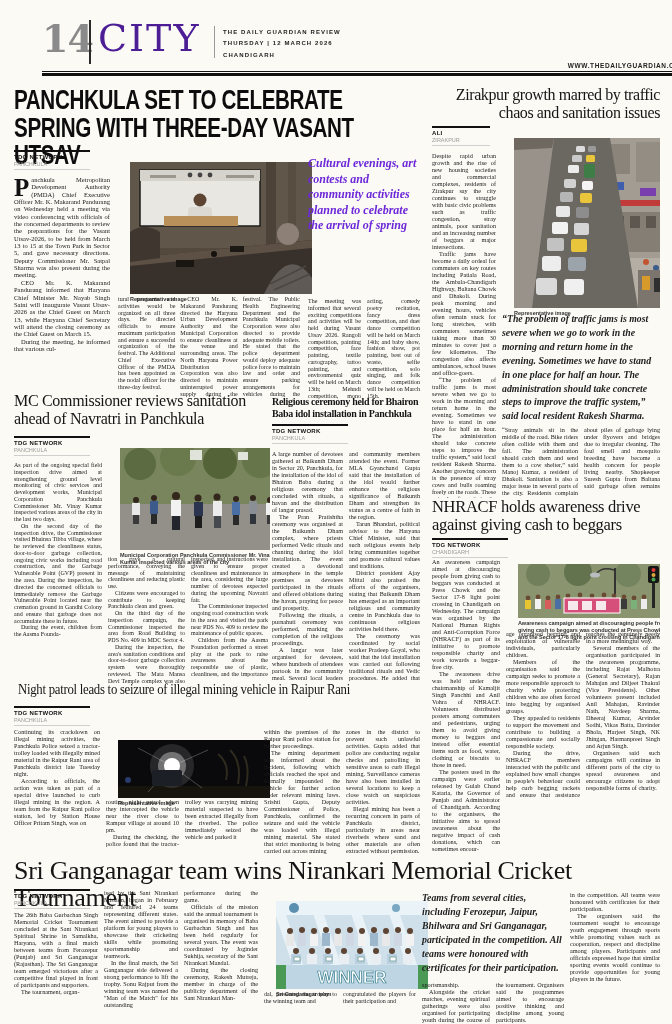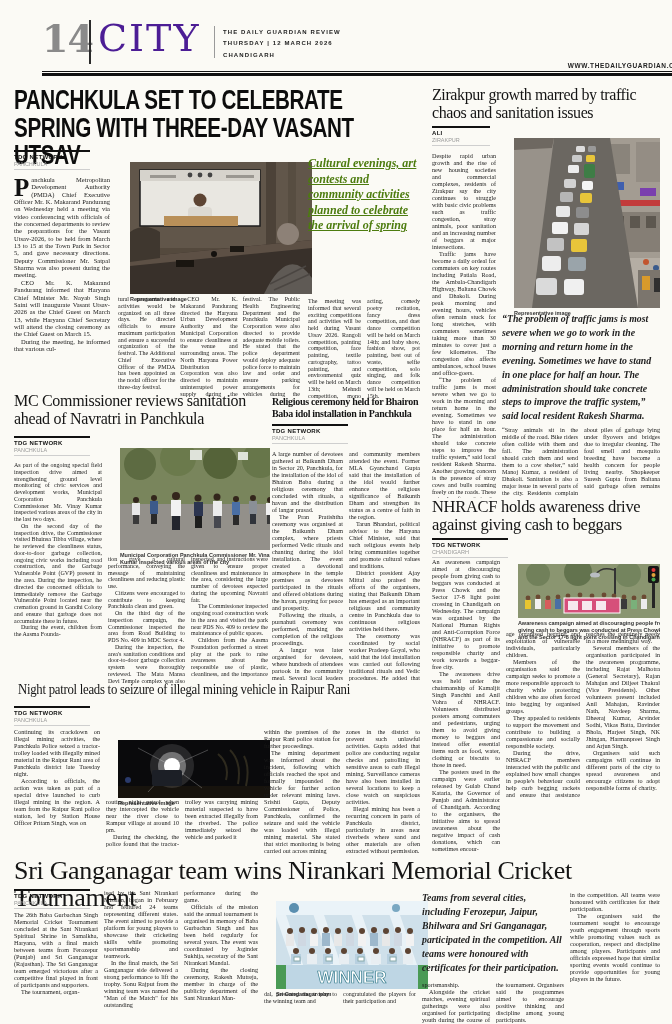--- a/index.html
+++ b/index.html
@@ -25,21 +25,21 @@
   .byline-net{font:700 6px "Liberation Sans",sans-serif;letter-spacing:.3px;color:#111;}
   .byline-place{font:400 5.5px "Liberation Sans",sans-serif;color:#9a9a9a;border-bottom:1px solid #cfcfcf;padding:1px 0 2px;}
   .body{font-size:6.5px;line-height:1.13;text-align:justify;overflow:hidden;}
   .body p{margin:0;text-indent:7px;}
   .body p.nofirst, .body p:first-child{text-indent:0;}
   .tiny{font-size:6px;}
   .dropcap{float:left;font:700 25px/21px "Liberation Serif",serif;padding:1px 2px 0 0;color:#111;}
   figure{margin:12px;}
   figcaption{font:700 5.5px/1.25 "Liberation Sans",sans-serif;color:#333;padding-top:2px;}
   .ph{display:block;background:#ddd;}
-  .pull{font:700 italic 12px/1.3 "Liberation Serif",serif;color:#4d7c0f;text-decoration:underline;}
+  .pull{font:700 italic 12px/1.3 "Liberation Serif",serif;color:#6d28d9;}
   .pull-sm{font:700 italic 9.8px/1.42 "Liberation Serif",serif;color:#222;}
   .h-serif{font-family:"Liberation Serif",serif;font-weight:500;color:#151515;}
   .cols2{column-count:2;column-gap:6px;}
   .cols3{column-count:3;column-gap:5px;}
 
   
   #vasant{left:14px;top:86px;width:406px;height:320px;}
   #vasant .h1{position:absolute;left:0;top:0;width:545px;transform:scaleX(.75);transform-origin:0 0;
               font:800 27.5px/1.0 "Liberation Sans",sans-serif;letter-spacing:-.5px;color:#0d0d0d;}
   #vasant .byline{position:absolute;left:0;top:64px;}
@@ -169,21 +169,21 @@
       <p>CEO Mr. K. Makarand Pandurang directed the Haryana Urban Development Authority and the Municipal Corporation to ensure cleanliness at the venue and surrounding areas. The North Haryana Power Distribution Corporation was also directed to maintain uninterrupted power supply during the festival. The Public Health Engineering Department and the Panchkula Municipal Corporation were also directed to provide adequate mobile toilets. He stated that the police department would deploy adequate police force to maintain law and order and ensure parking arrangements for vehicles during the festival. Meanwhile, the Food Safety Officer will be responsible for checking the quality of food at food stalls.</p>
 
     </div>
     <div id="v-quote" class="pull">Cultural evenings, art contests and community activities planned to celebrate the arrival of spring</div>
     <div id="v-right" class="body cols2 tiny">
       <p>The meeting was informed that several exciting competitions and activities will be held during Vasant Utsav 2026. Rangoli competition, painting competition, face painting, textile cartography, tattoo painting, and environmental quiz will be held on March 13th; Mehndi competition, mono acting, comedy poetry recitation, fancy dress competition, and duet dance competition will be held on March 14th; and baby show, fashion show, pot painting, best out of waste, selfie competition, solo singing, and folk dance competition will be held on March 15th.</p>
     </div>
   </section>
 
   <section id="zirakpur">
-    <h2 class="h2 h-serif" style="margin:0;">Zirakpur growth marred by traffic chaos and sanitation issues</h2>
+    <h2 class="h2 h-serif" style="margin:0;text-align:right;">Zirakpur growth marred by traffic chaos and sanitation issues</h2>
     <div class="byline" style="width:58px;">
       <div class="byline-net">ALI</div>
       <div class="byline-place">ZIRAKPUR</div>
     </div>
     <div id="z-col1" class="body">
       <p>Despite rapid urban growth and the rise of new housing societies and commercial complexes, residents of Zirakpur say the city continues to struggle with basic civic problems such as traffic congestion, stray animals, poor sanitation and an increasing number of beggars at major intersections.</p>
       <p>Traffic jams have become a daily ordeal for commuters on key routes including Patiala Road, the Ambala-Chandigarh Highway, Baltana Chowk and Dhakoli. During peak morning and evening hours, vehicles often remain stuck for long stretches, with commuters sometimes taking more than 30 minutes to cover just a few kilometres. The congestion also affects ambulances, school buses and office-goers.</p>
       <p>“The problem of traffic jams is most severe when we go to work in the morning and return home in the evening. Sometimes we have to stand in one place for half an hour. The administration should take concrete steps to improve the traffic system,” said local resident Rakesh Sharma. Another growing concern is the presence of stray cows and bulls roaming freely on the roads. These animals often sit in the middle of busy streets, posing a serious risk to motorists, especially at night when visibility is low.</p>
     </div>
     <figure id="z-fig">

